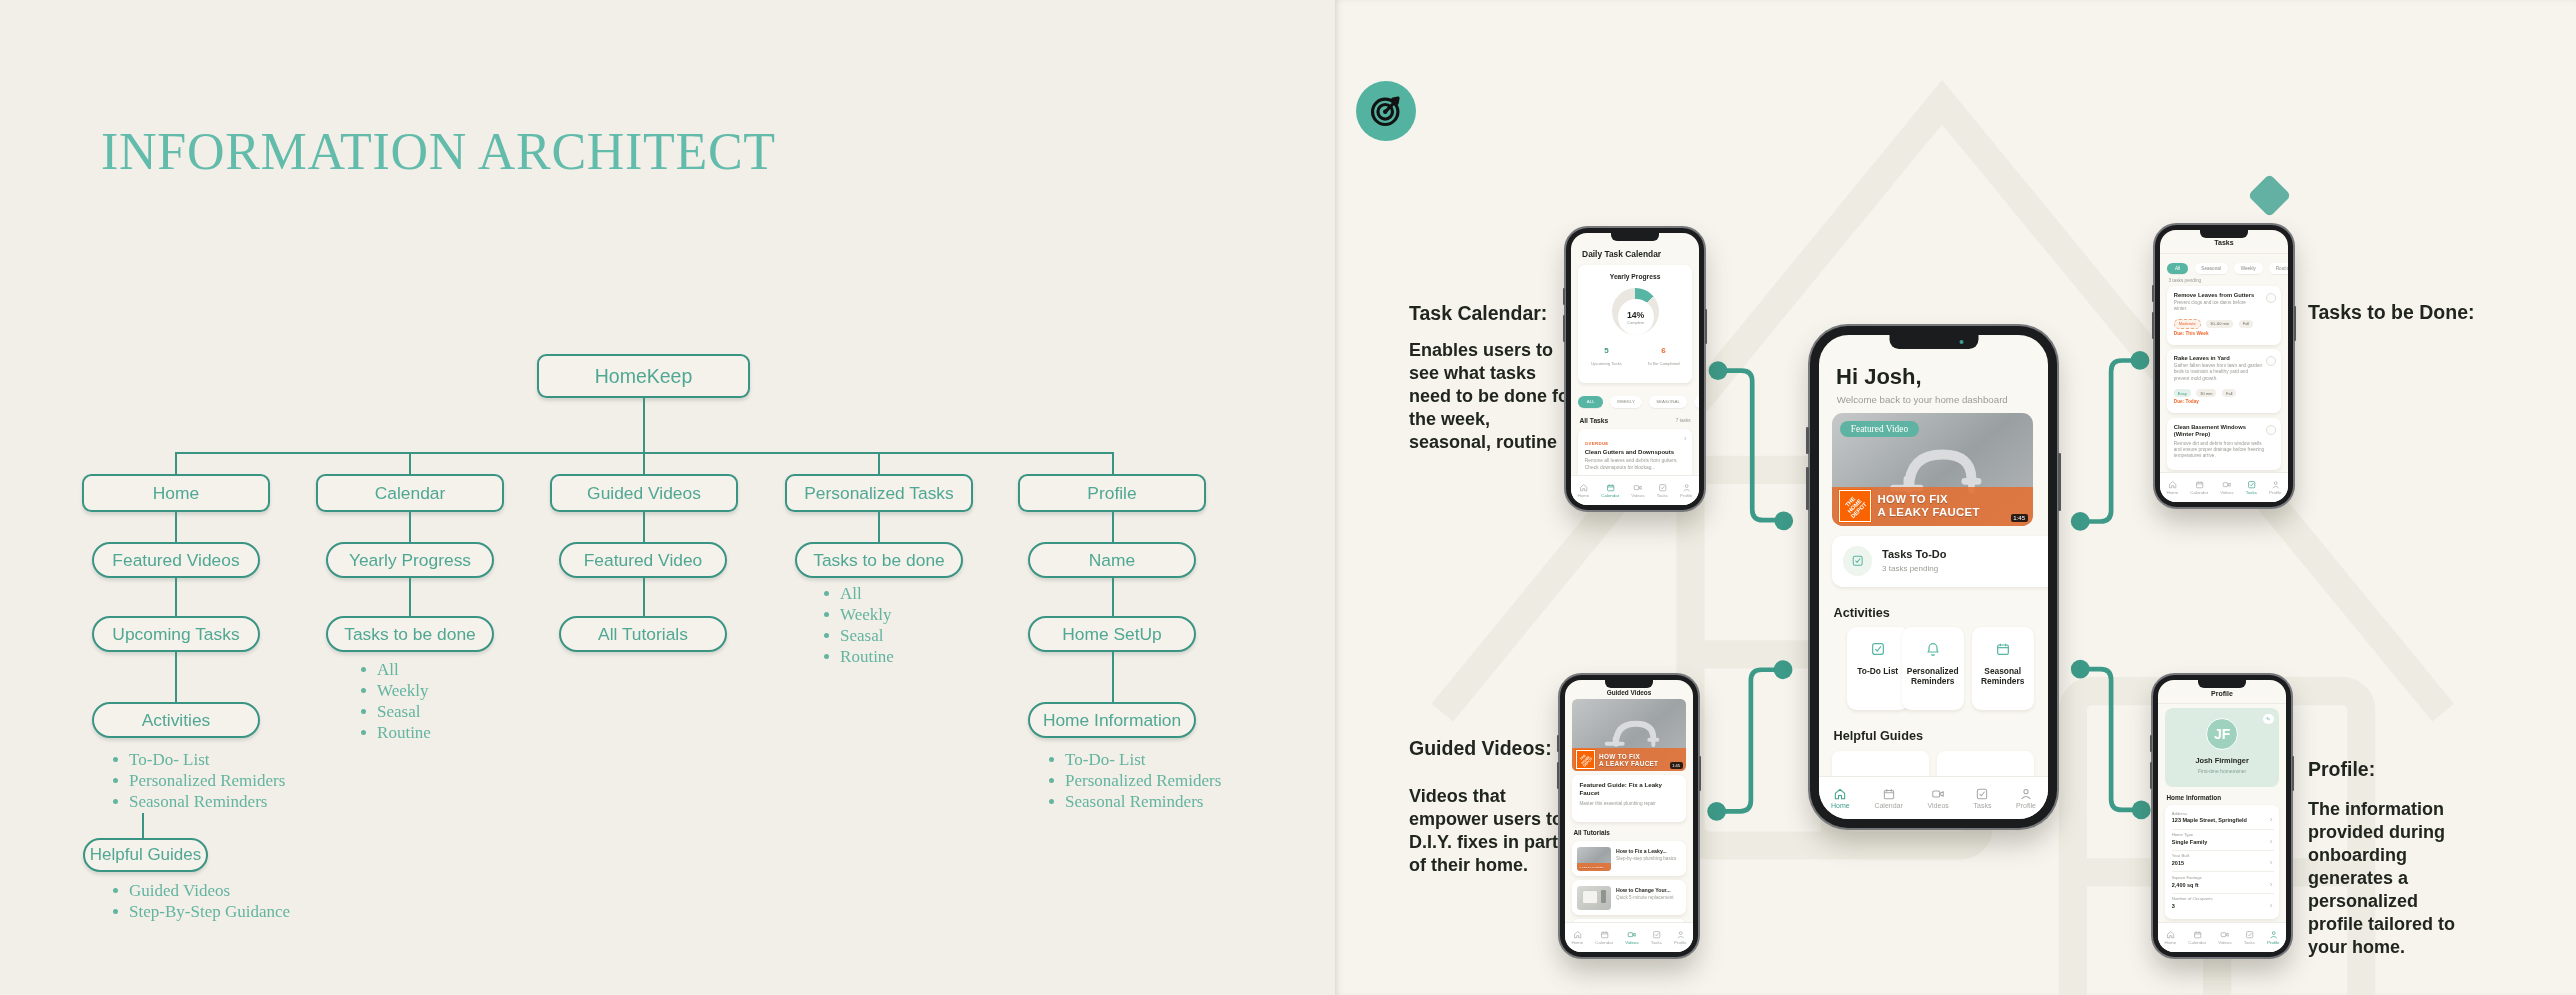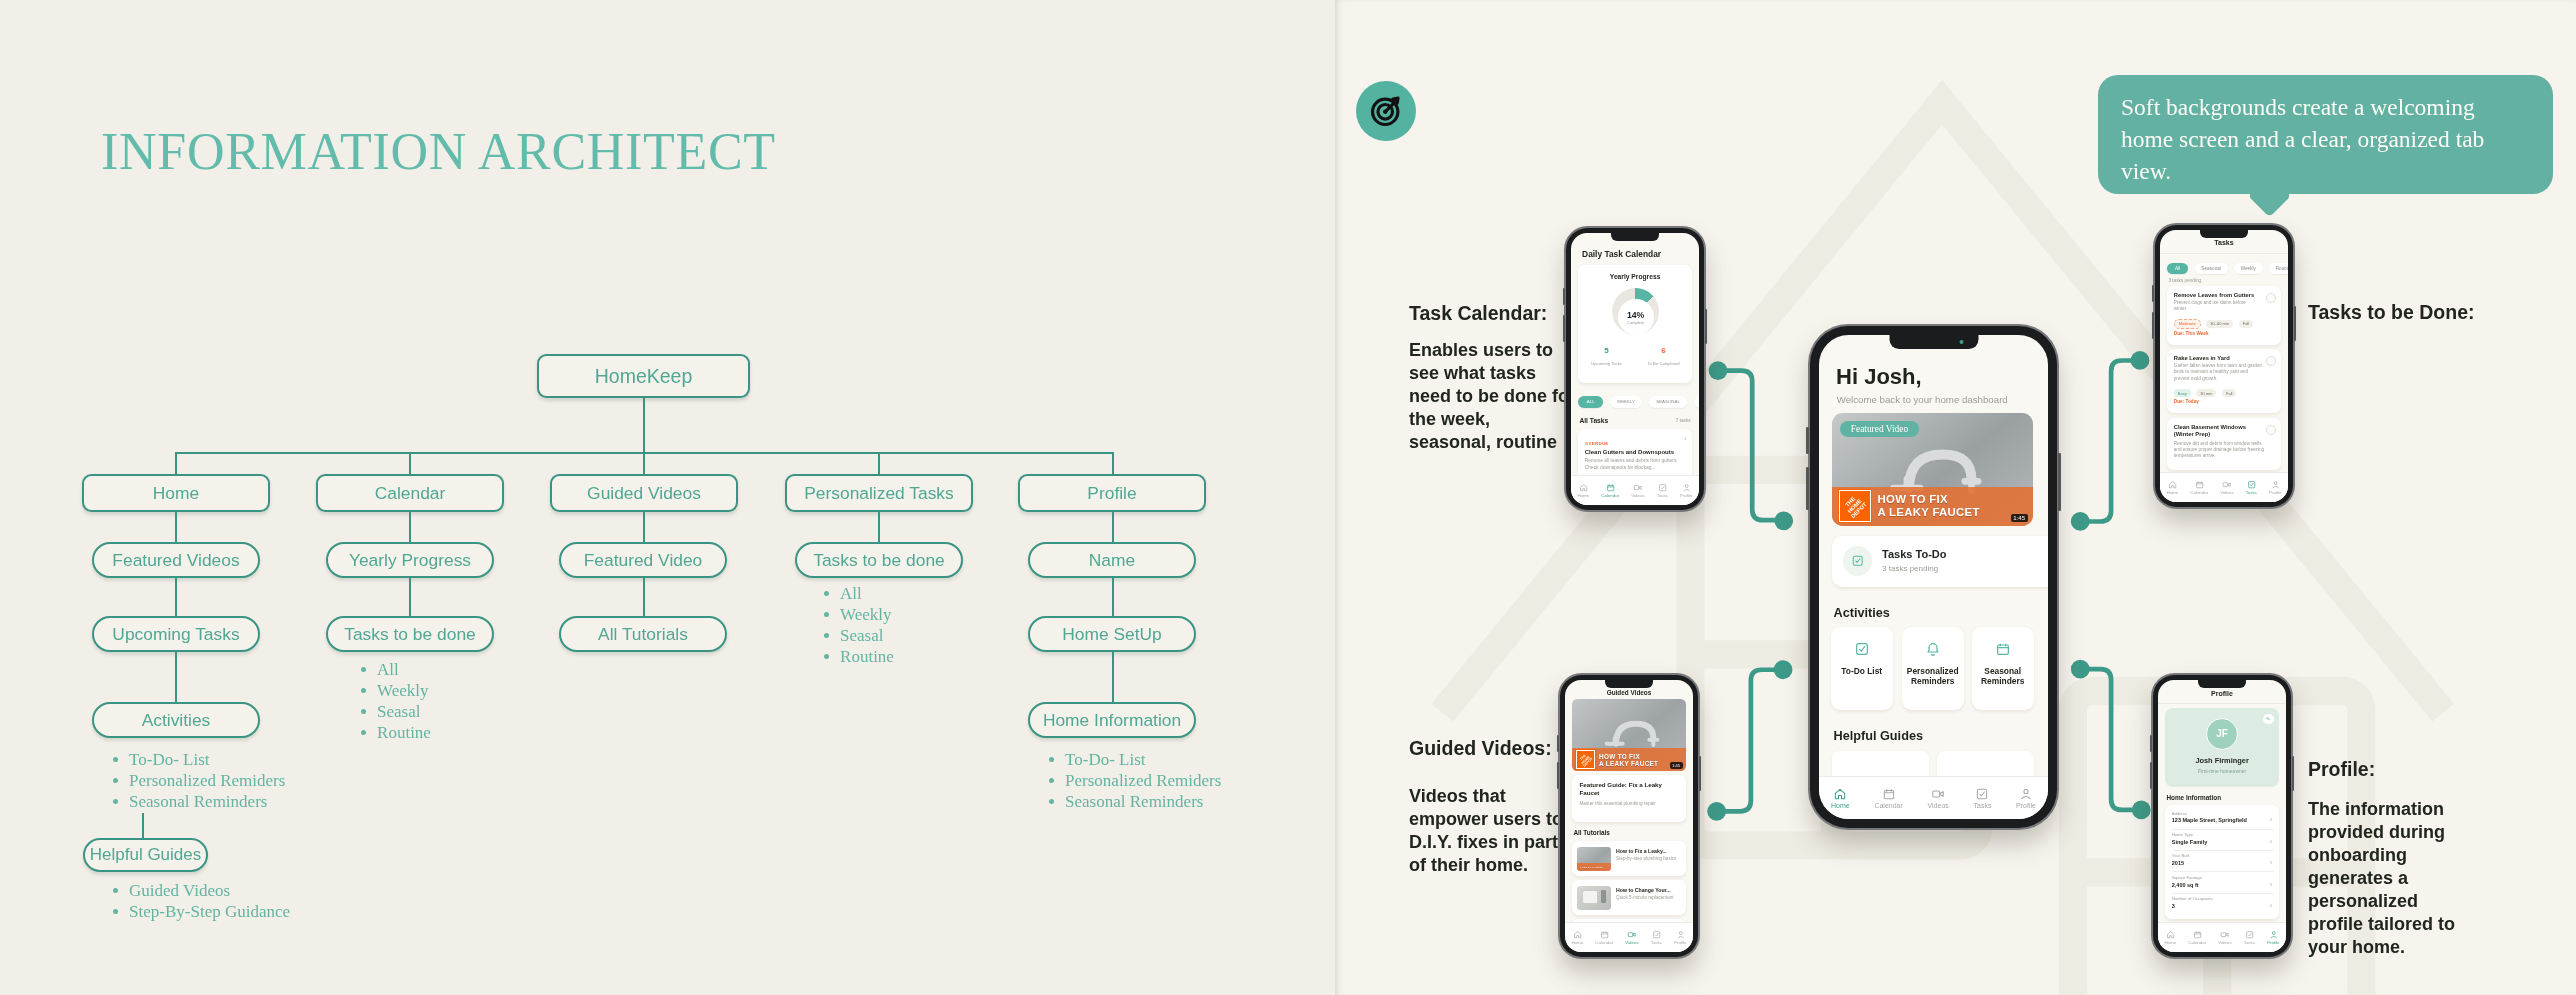--- a/index.html
+++ b/index.html
@@ -276,21 +276,20 @@
         <span>Seasonal Reminders</span>
       </div>
   </div>
 
   <div class="badge" style="left:1356px;top:81px">
     <svg class="nic" style="width:38px;height:38px;stroke:#121212" viewBox="0 0 56 56" width="38" height="38">
         <use href="#i-target"></use>
       </svg>
   </div>
 
-  <div class="bubble" style="left:2098px;top:75px;width:455px;height:119px">Soft backgrounds create a welcoming home screen and a clear, organized tab view.</div>
   <div class="bubble-tail" style="left:2254px;top:180px"></div>
 
   <div class="ann-h" style="left:1409px;top:302px">Task Calendar:</div>
   <div class="ann-b" style="left:1409px;top:339px;width:168px">Enables users to see what tasks need to be done for the week, seasonal, routine</div>
 
   <div class="ann-h" style="left:2308px;top:301px">Tasks to be Done:</div>
 
   <div class="ann-h" style="left:1409px;top:737px">Guided Videos:</div>
   <div class="ann-b" style="left:1409px;top:785px;width:173px">Videos that empower users to D.I.Y. fixes in parts of their home.</div>
 
@@ -477,21 +476,21 @@
         <div style="position:absolute;left:10.7px;top:10.7px;width:29.5px;height:29.5px;border-radius:50%;background:#eef4ee;display:flex;align-items:center;justify-content:center">
           <svg class="nic" style="width:13.4px;height:13.4px;color:#56b6a3;stroke:#56b6a3" viewBox="0 0 20 20" width="13.4" height="13.4">
               <use href="#i-task"></use>
             </svg>
         </div>
         <div style="position:absolute;left:50px;top:12px;font-weight:bold;font-size:11px;color:#23261f">Tasks To-Do</div>
         <div class="muted" style="position:absolute;left:50px;top:28px;font-size:8px">3 tasks pending</div>
         <span class="chev" style="position:absolute;right:10.7px;top:17.4px;font-size:13.4px">›</span>
       </div>
       <div style="position:absolute;left:14.8px;top:271px;font-weight:bold;font-size:12.7px;color:#1f231d">Activities</div>
-      <div class="pcard" style="left:12px;top:292px;width:62px;height:83px;border-radius:9.4px">
+      <div class="pcard" style="left:28px;top:292px;width:62px;height:83px;border-radius:9.4px">
         <svg class="nic" style="position:absolute;left:23px;top:14.8px;width:16px;height:16px;color:#56b6a3;stroke:#56b6a3" viewBox="0 0 24 24" width="16" height="16">
             <use href="#i-task"></use>
           </svg>
         <div style="position:absolute;left:0;right:0;top:39px;text-align:center;font-weight:bold;font-size:8.4px;line-height:10.7px;color:#23261f">To-Do List</div>
       </div>
       <div class="pcard" style="left:83px;top:292px;width:62px;height:83px;border-radius:9.4px">
         <svg class="nic" style="position:absolute;left:23px;top:14.8px;width:16px;height:16px;color:#56b6a3;stroke:#56b6a3" viewBox="0 0 24 24" width="16" height="16">
             <use href="#i-bell"></use>
           </svg>
         <div style="position:absolute;left:1.3px;right:1.3px;top:39px;text-align:center;font-weight:bold;font-size:8.4px;line-height:10.7px;color:#23261f">Personalized Reminders</div>
@@ -626,21 +625,21 @@
   <div class="phone small" style="left:2153px;top:675px">
     <div class="sbtn" style="left:-2.7px;top:60px;width:2px;height:17.4px"></div>
     <div class="sbtn" style="left:-2.7px;top:87px;width:2px;height:27px"></div>
     <div class="sbtn" style="right:-2.7px;top:81px;width:2px;height:35px"></div>
     <div class="screen">
       <div class="notch"></div>
       <div class="p-h" style="left:0;right:0;top:9.4px;text-align:center;font-size:7px">Profile</div>
       <div style="position:absolute;left:0;right:0;top:23px;border-top:0.7px solid #eceae3"></div>
       <div style="position:absolute;left:6.7px;top:28px;width:114px;height:79px;border-radius:8px;background:#dcece3">
         <div style="position:absolute;right:5.4px;top:5.4px;width:10.7px;height:10.7px;border-radius:50%;background:#fff;display:flex;align-items:center;justify-content:center;font-size:5.4px;color:#56b6a3">✎</div>
-        <div style="position:absolute;left:41px;top:9.4px;width:32px;height:32px;border-radius:50%;background:#9ed2bf;border:1.7px solid #fff;display:flex;align-items:center;justify-content:center;color:#fff;font-weight:bold;font-size:10px">
+        <div style="position:absolute;left:41px;top:9.4px;width:32px;height:32px;border-radius:50%;background:#9ed2bf;border:1.7px solid #fff;display:flex;align-items:center;justify-content:center;color:#fff;font-weight:bold;font-size:14px">
           <span>JF</span>
         </div>
         <div style="position:absolute;left:0;right:0;top:48px;text-align:center;font-weight:bold;font-size:7.4px;color:#23261f">Josh Firminger</div>
         <div style="position:absolute;left:0;right:0;top:60px;text-align:center;font-size:5px;color:#86a296">First-time homeowner</div>
       </div>
       <div class="p-h" style="left:8px;top:114px;font-size:6.4px">Home Information</div>
       <div class="pcard" style="left:6.7px;top:125px;width:114px;height:114px">
         <div style="position:absolute;left:6.7px;right:5.4px;top:5.4px;height:19px;border-bottom:0.7px solid #f0eee8">
           <div class="muted" style="font-size:4.2px">Address</div>
           <div style="font-weight:bold;font-size:5.5px;color:#23261f;margin-top:1.3px">123 Maple Street, Springfield</div>

